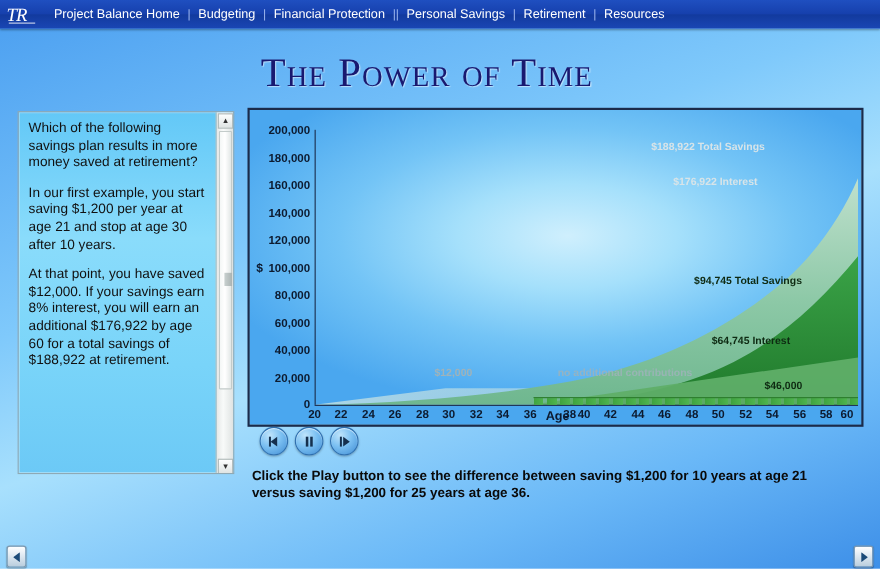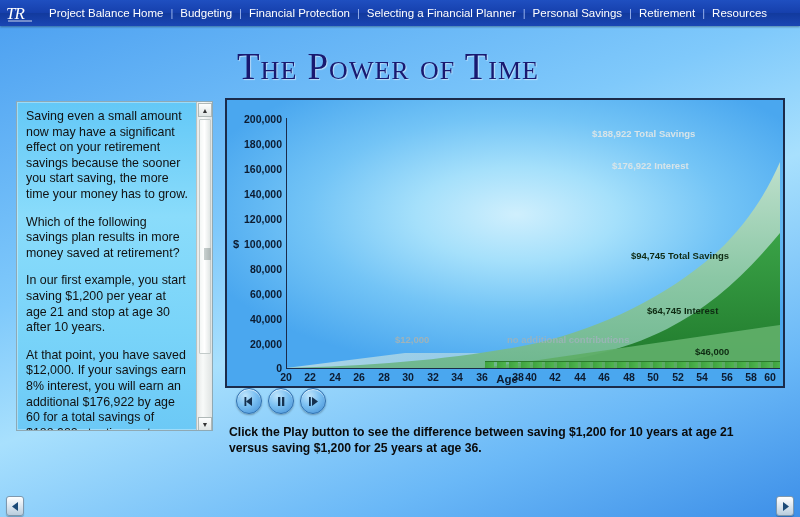--- a/index.html
+++ b/index.html
@@ -174,34 +174,32 @@
       <text x="0" y="16" font-family="Liberation Serif, serif" font-style="italic" font-size="17" fill="#ffffff">TR</text>
       <path d="M2 18 L26 18" stroke="#ffffff" stroke-width="0.8" fill="none"></path>
     </svg>
   </div>
   <div class="navitem">Project Balance Home</div>
   <div class="navsep">|</div>
   <div class="navitem">Budgeting</div>
   <div class="navsep">|</div>
   <div class="navitem">Financial Protection</div>
   <div class="navsep">|</div>
-  <div class="navitem">Selecting a Financial Planner</div>
   <div class="navsep">|</div>
   <div class="navitem">Personal Savings</div>
   <div class="navsep">|</div>
   <div class="navitem">Retirement</div>
   <div class="navsep">|</div>
   <div class="navitem">Resources</div>
 </div>
 
 <div class="page-title">The Power of Time</div>
 
 <div class="text-panel">
   <div class="text-body">
-    <p>Saving even a small amount now may have a significant effect on your retirement savings because the sooner you start saving, the more time your money has to grow.</p>
     <p>Which of the following savings plan results in more money saved at retirement?</p>
     <p>In our first example, you start saving $1,200 per year at age 21 and stop at age 30 after 10 years.</p>
     <p>At that point, you have saved $12,000. If your savings earn 8% interest, you will earn an additional $176,922 by age 60 for a total savings of $188,922 at retirement.</p>
   </div>
   <div class="vscroll">
     <div class="vbtn up">▲</div>
     <div class="vthumb">
       <div class="vgrip"></div>
     </div>
     <div class="vbtn down">▼</div>

